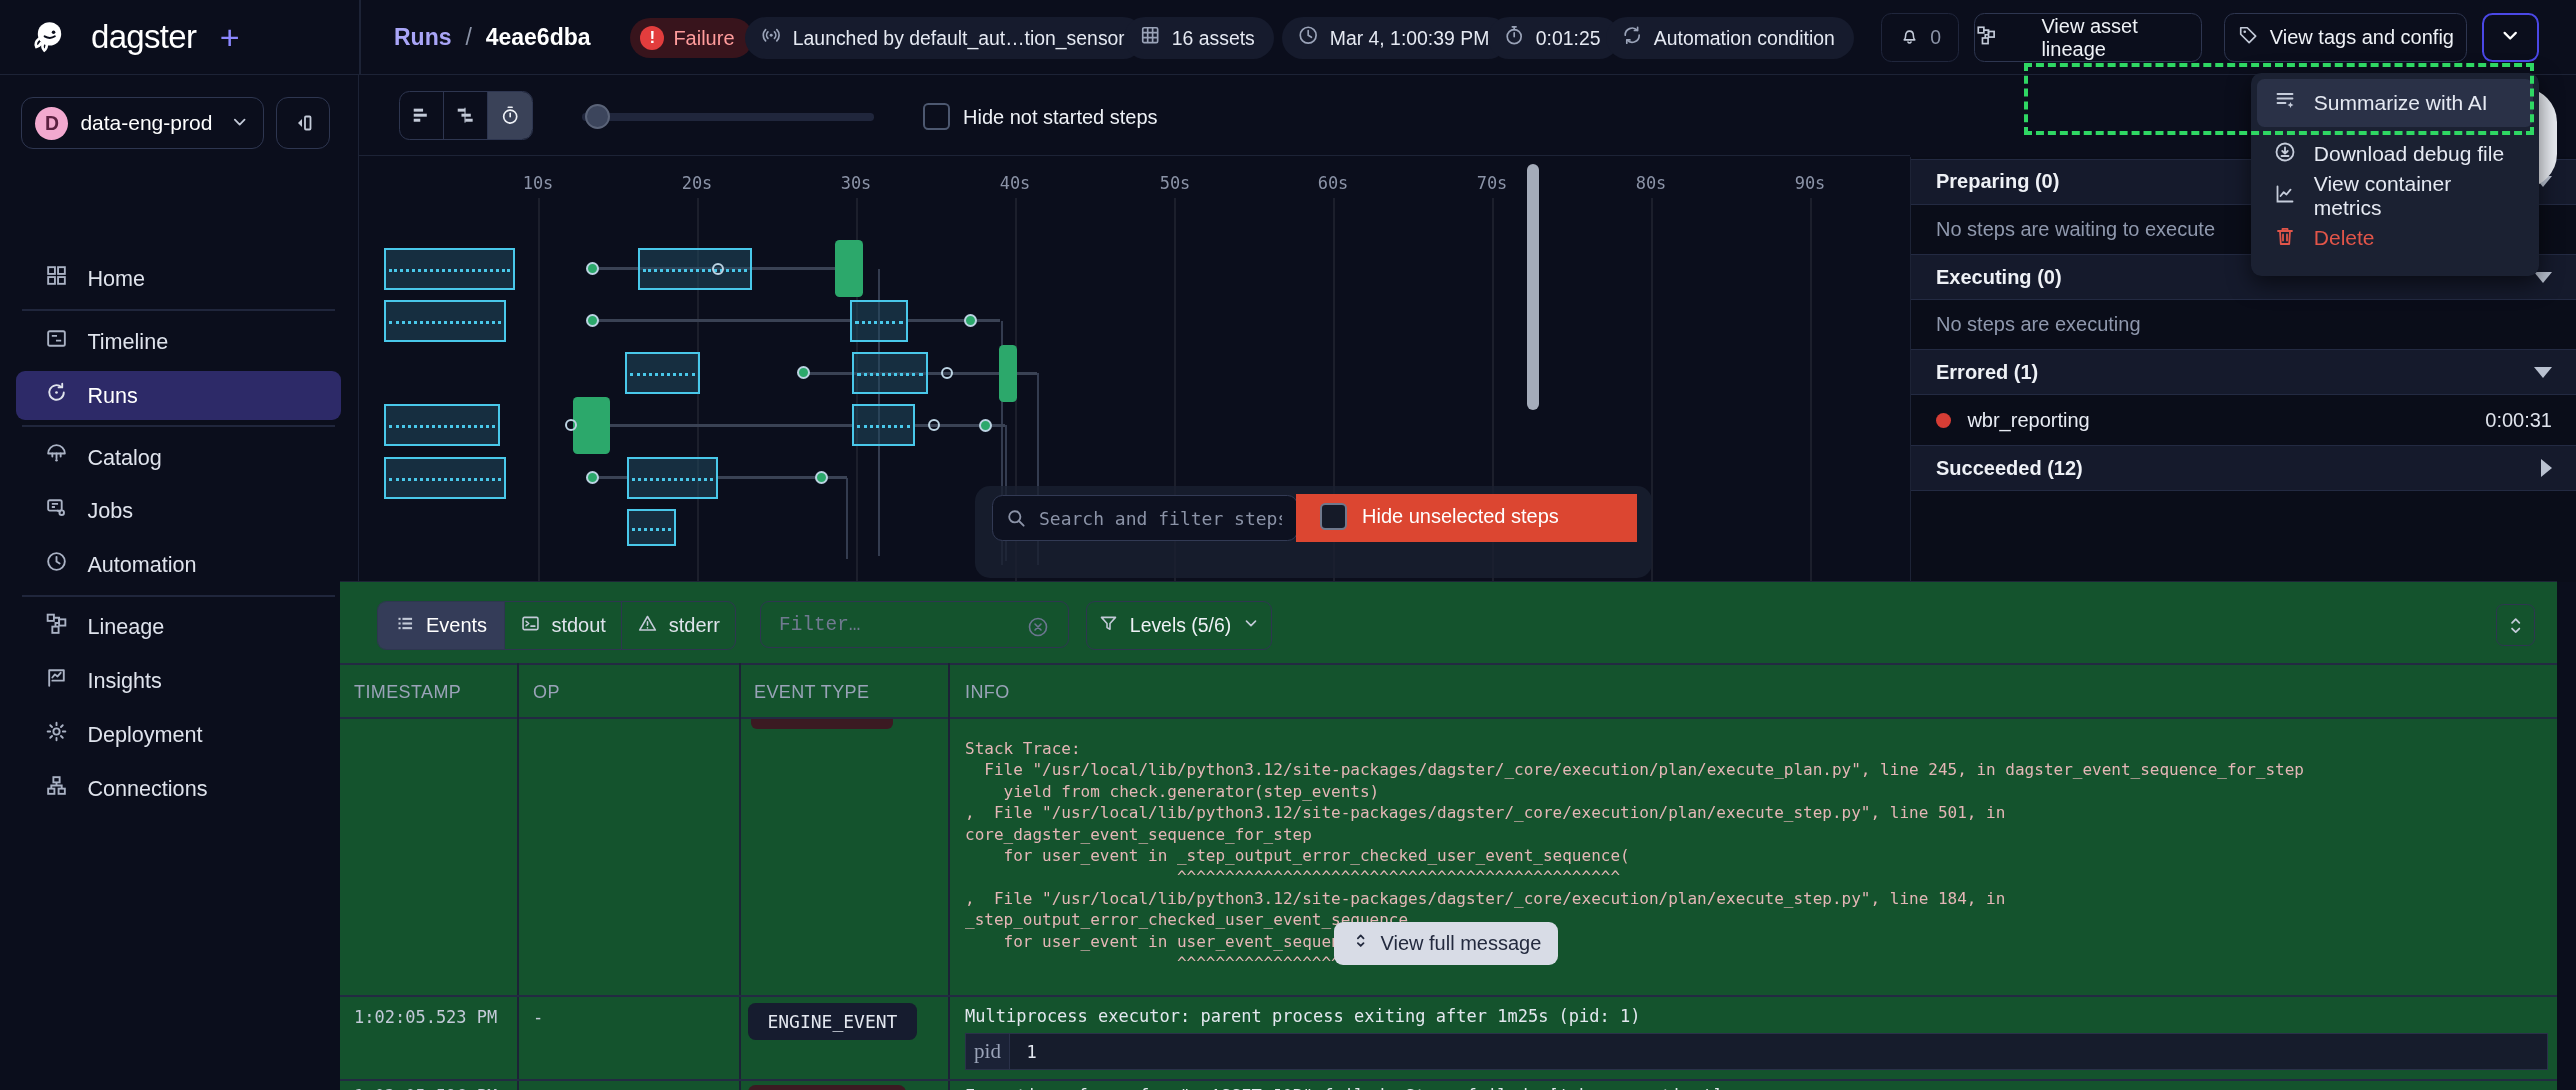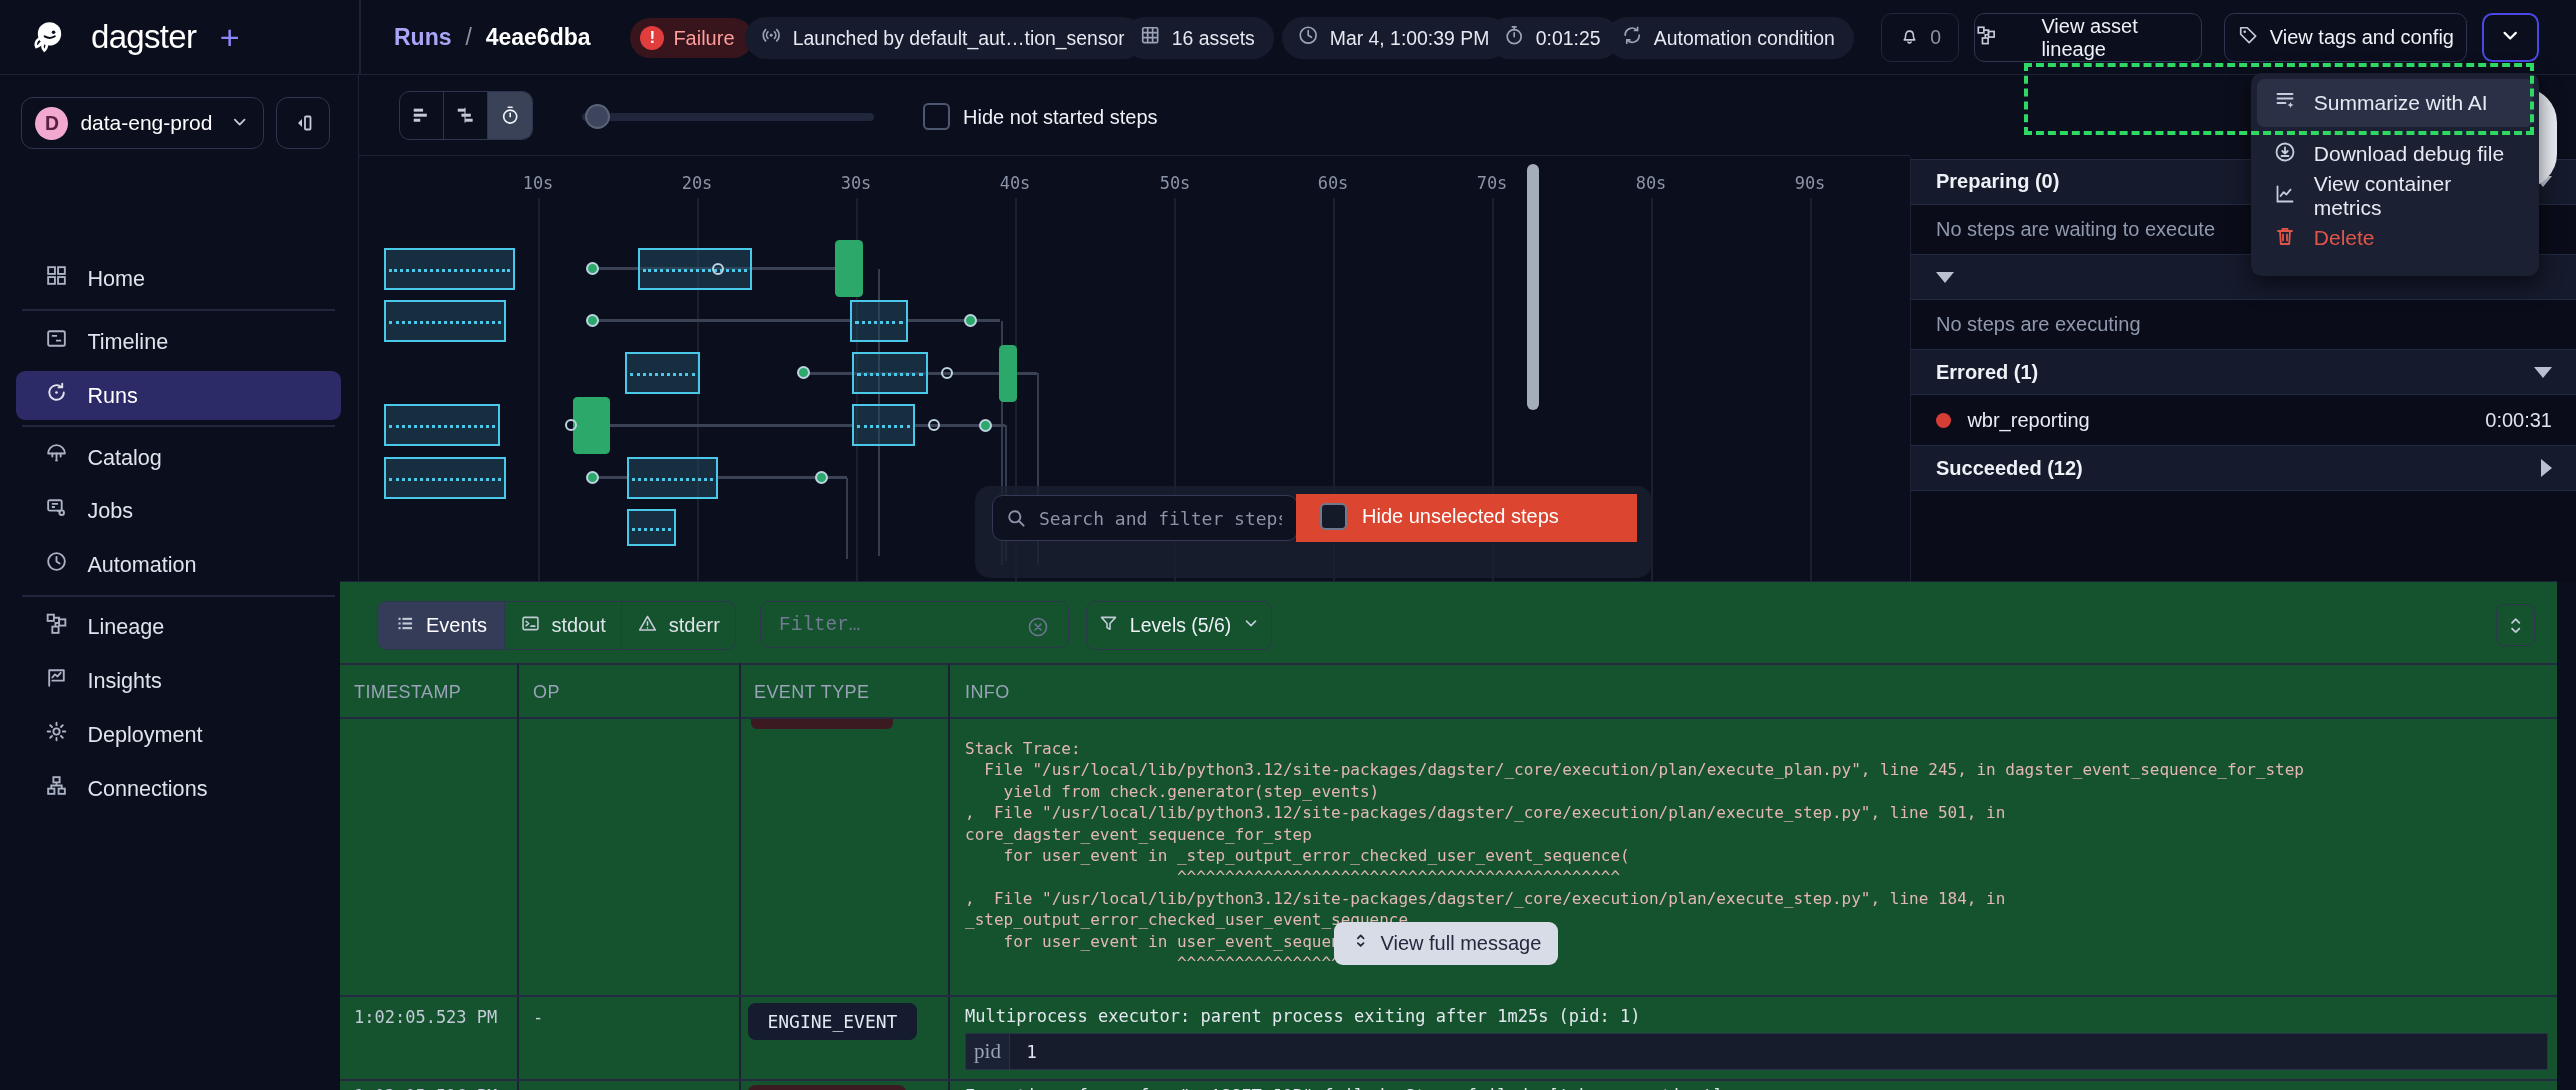--- a/index.html
+++ b/index.html
@@ -545,20 +545,21 @@
 
   <div id="step-panel">
     <div class="sp-hdr" style="top:1.5px;">
       <span class="t">Preparing (0)</span>
       <span class="tri-down"></span>
     </div>
     <div class="sp-row" style="top:48px; height:49px;">
       <span>No steps are waiting to execute</span>
     </div>
     <div class="sp-hdr" style="top:97px;">
+      <span class="t">Executing (0)</span>
       <span class="tri-down"></span>
     </div>
     <div class="sp-row" style="top:143px; height:49px;">
       <span>No steps are executing</span>
     </div>
     <div class="sp-hdr" style="top:192px;">
       <span class="t">Errored (1)</span>
       <span class="tri-down"></span>
     </div>
     <div class="sp-row" style="top:239px; height:49px;">

